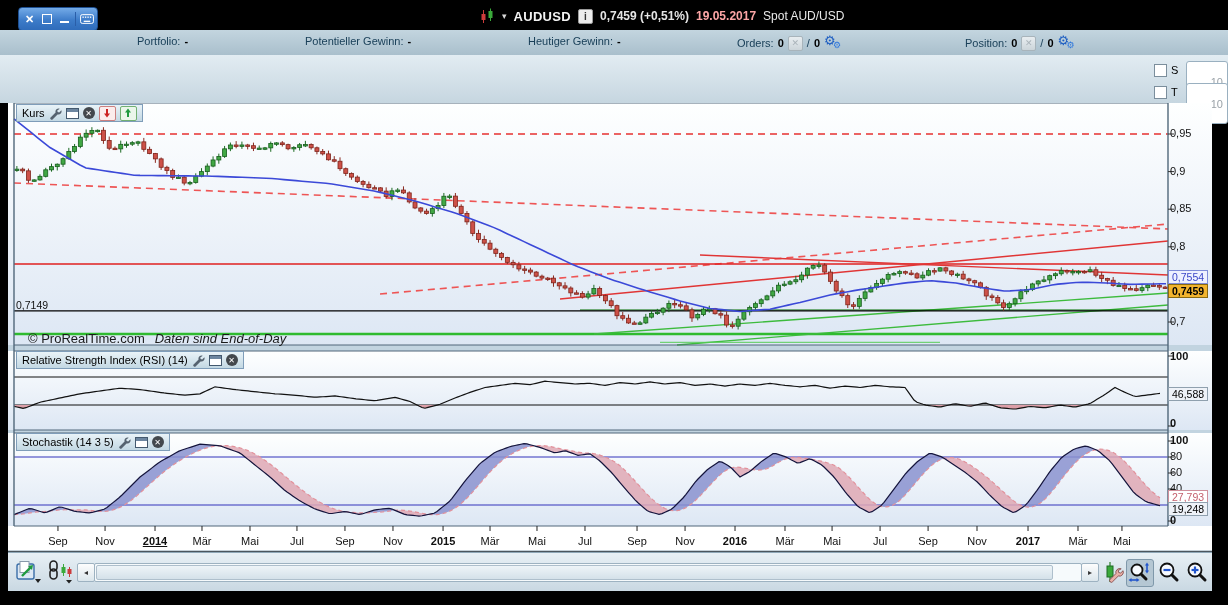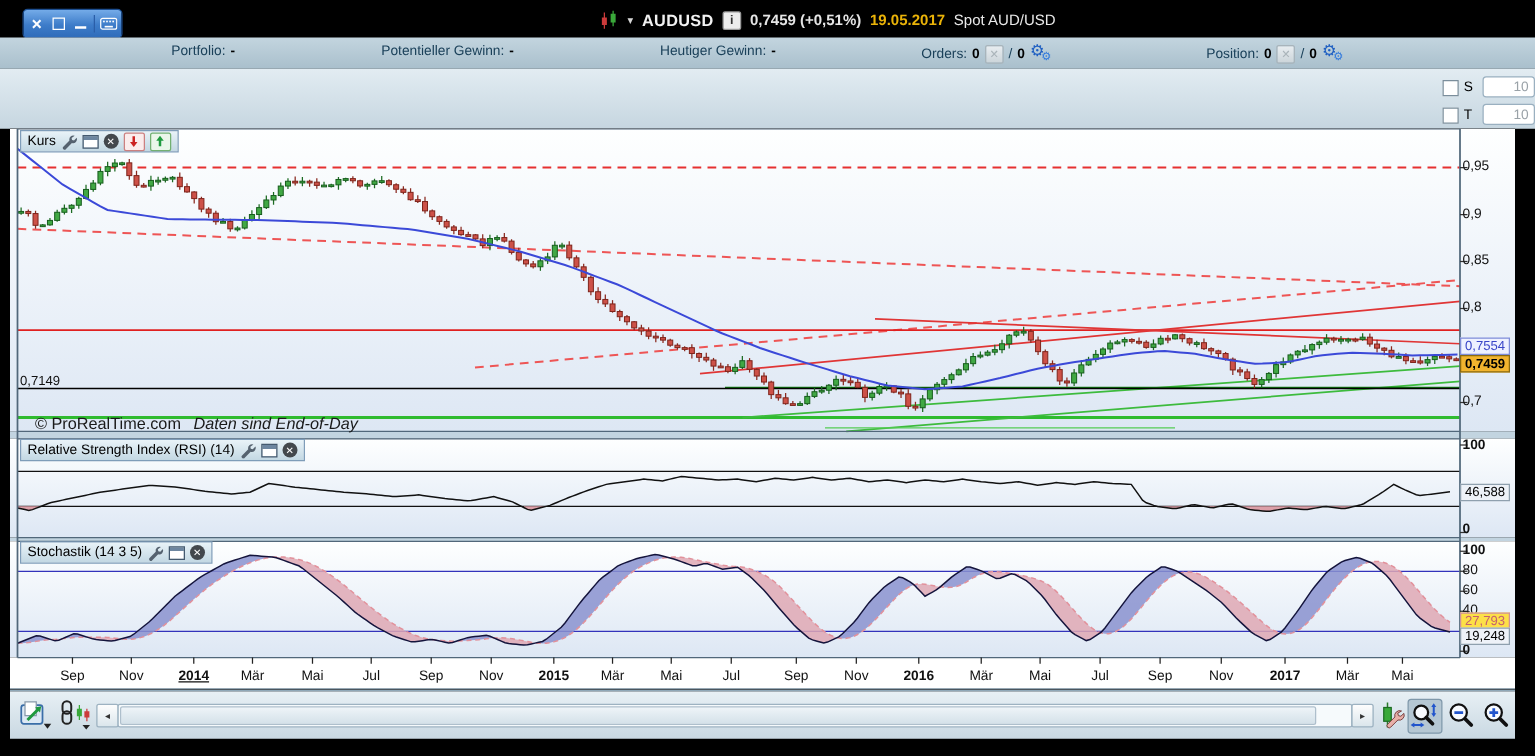--- a/index.html
+++ b/index.html
@@ -10,21 +10,21 @@
   #winctrls{position:absolute;left:18px;top:7px;width:78px;height:22px;border-radius:4px;
     background:linear-gradient(#74abe8,#3d7cc9 55%,#2f6cba);border:1px solid #1d4f92;
     display:flex;align-items:center;justify-content:space-evenly;color:#fff;}
   .wc{display:inline-flex;align-items:center;justify-content:center;width:14px;height:16px;cursor:pointer;font-size:11px;font-weight:bold;}
   .maxsq{width:8px;height:8px;border:1.5px solid #fff;display:inline-block;}
   .minbar{width:9px;height:2px;background:#fff;display:inline-block;margin-top:6px;}
   .wcsep{width:1px;height:14px;background:#2a5ea8;}
   #titlegroup{position:absolute;left:480px;top:6px;height:20px;display:flex;align-items:center;gap:7px;}
   #titlegroup .sym{color:#f2f2f2;font-size:13px;font-weight:bold;letter-spacing:.3px;}
   #titlegroup .chg{color:#e5e5e5;font-size:12px;font-weight:bold;}
-  #titlegroup .dt{color:#eab308;font-size:12px;font-weight:bold;}
+  #titlegroup .dt{color:#fca5a5;font-size:12px;font-weight:bold;}
   #titlegroup .mkt{color:#e9e9e9;font-size:12px;}
   .tb-caret{color:#d8d8d8;font-size:9px;}
   .infoicon{width:13px;height:13px;background:#ececec;border:1px solid #9a9a9a;border-radius:2px;
     display:inline-flex;align-items:center;justify-content:center;font-weight:bold;font-size:10px;color:#333;cursor:pointer;}
   
   #portfoliobar{position:absolute;left:0;top:30px;width:1228px;height:25px;
     background:linear-gradient(#c3d5df,#a9bfcc);border-bottom:1px solid #7d95a5;}
   .pbitem{position:absolute;top:5px;display:flex;align-items:center;gap:4px;white-space:nowrap;}
   .pblabel{color:#1a4059;}
   .pbval{font-weight:bold;color:#000;}
@@ -48,21 +48,21 @@
   #tradepanel{position:absolute;left:750px;top:56px;width:394px;height:45px;
     background:linear-gradient(#ffffff,#eef5f9);border:1px solid #9fb8c8;border-radius:8px;}
   .tp-collapse{position:absolute;left:3px;top:14px;font-size:8px;color:#222;cursor:pointer;}
   .tp-label{position:absolute;top:2px;font-size:11px;text-align:center;white-space:nowrap;}
   .tp-sep{position:absolute;top:5px;width:1px;height:35px;background:#b7c9d5;}
   .tpbtn{position:absolute;top:10px;width:26px;height:30px;border:1px solid #8ca4b5;border-radius:3px;
     background:linear-gradient(#ffffff,#dde8ef);display:flex;align-items:center;justify-content:center;cursor:pointer;padding:0;}
   .wrenchbtn{position:absolute;left:12px;top:12px;width:22px;height:22px;border:1px solid #8ca4b5;border-radius:3px;
     background:linear-gradient(#f6fafc,#d8e3ea);display:flex;align-items:center;justify-content:center;cursor:pointer;}
   .tp-input{position:absolute;border:1px solid #9ab0c0;border-radius:3px;background:#fff;
-    font-family:"Liberation Sans",sans-serif;font-size:11px;text-align:right;padding:0 4px;}
+    font-family:"Liberation Sans",sans-serif;font-size:11px;text-align:right;padding:12px 4px;}
   .mktbtn{position:absolute;top:11px;width:62px;height:30px;border-radius:3px;color:#fff;cursor:pointer;
     display:flex;align-items:flex-end;justify-content:center;padding-bottom:3px;}
   #sellbtn{left:252px;background:linear-gradient(#ef7066,#c93a30);border:1px solid #8f241c;}
   #buybtn{left:322px;background:linear-gradient(#66c46a,#2f9d39);border:1px solid #1d6b24;}
   .pp{font-size:10px;line-height:14px;}
   .pm{font-size:20px;font-weight:bold;line-height:18px;letter-spacing:-1px;}
   .ps{font-size:10px;line-height:22px;vertical-align:top;}
   .stcheck{position:absolute;width:11px;height:11px;background:#fff;border:1px solid #7b8e9c;cursor:pointer;}
   .stlabel{position:absolute;font-size:11px;}
   
@@ -76,21 +76,21 @@
     display:inline-flex;align-items:center;justify-content:center;cursor:pointer;}
   .minitrade{width:15px;height:13px;border-radius:2px;display:inline-flex;align-items:center;justify-content:center;cursor:pointer;}
   .minisell{background:#fbecec;border:1px solid #cc8080;}
   .minibuy{background:#eaf6ea;border:1px solid #72b072;}
   .axlab{position:absolute;left:1162px;font-size:11px;color:#111;white-space:nowrap;}
   .axbold{font-weight:bold;}
   .valbox{position:absolute;left:1160px;font-size:10.5px;border:1px solid #8fa0ae;background:#eef2f8;
     padding:0 3px;height:12px;line-height:12px;white-space:nowrap;}
   #mkprev{color:#3a46c8;border-color:#7e8cd8;background:#eef1ff;}
   #mklast{color:#000;background:#f2b42e;border-color:#8a6a10;font-weight:bold;}
-  #stD{color:#c4606e;border-color:#cf8f9b;background:#fde047;}
+  #stD{color:#c4606e;border-color:#cf8f9b;background:#ffffff;}
   .lvllabel{position:absolute;font-size:10.5px;color:#111;}
   #chfooter{position:absolute;left:20px;top:228px;font-size:13px;color:#1a1a1a;white-space:nowrap;}
   #chfooter .it{font-style:italic;margin-left:10px;}
   .xlab{position:absolute;top:432px;width:40px;text-align:center;font-size:11px;color:#111;}
   .xbold{font-weight:bold;}
   
   #bottombar{position:absolute;left:8px;top:552px;width:1204px;height:38px;
     background:linear-gradient(#e8f0f5,#c9d8e2);border-top:1px solid #8fa8b8;}
   .bbicon{position:absolute;cursor:pointer;}
   #scrolltrack{position:absolute;left:86px;top:10px;width:986px;height:17px;background:#f6fafc;

